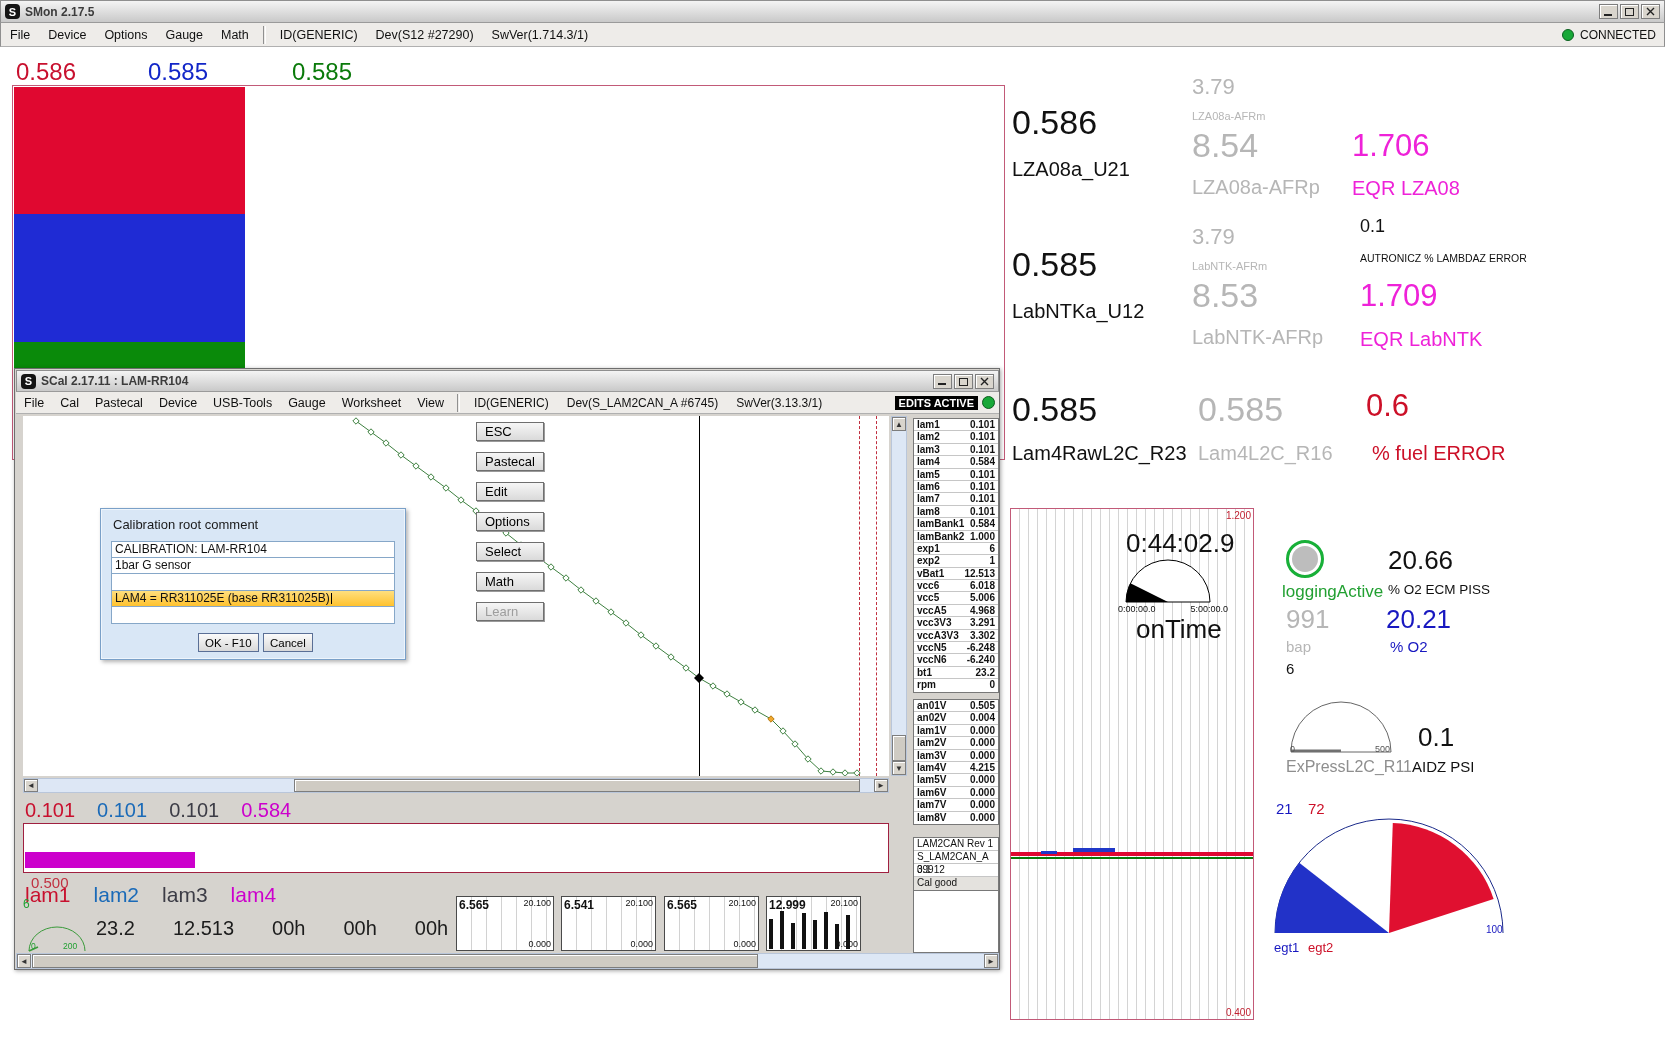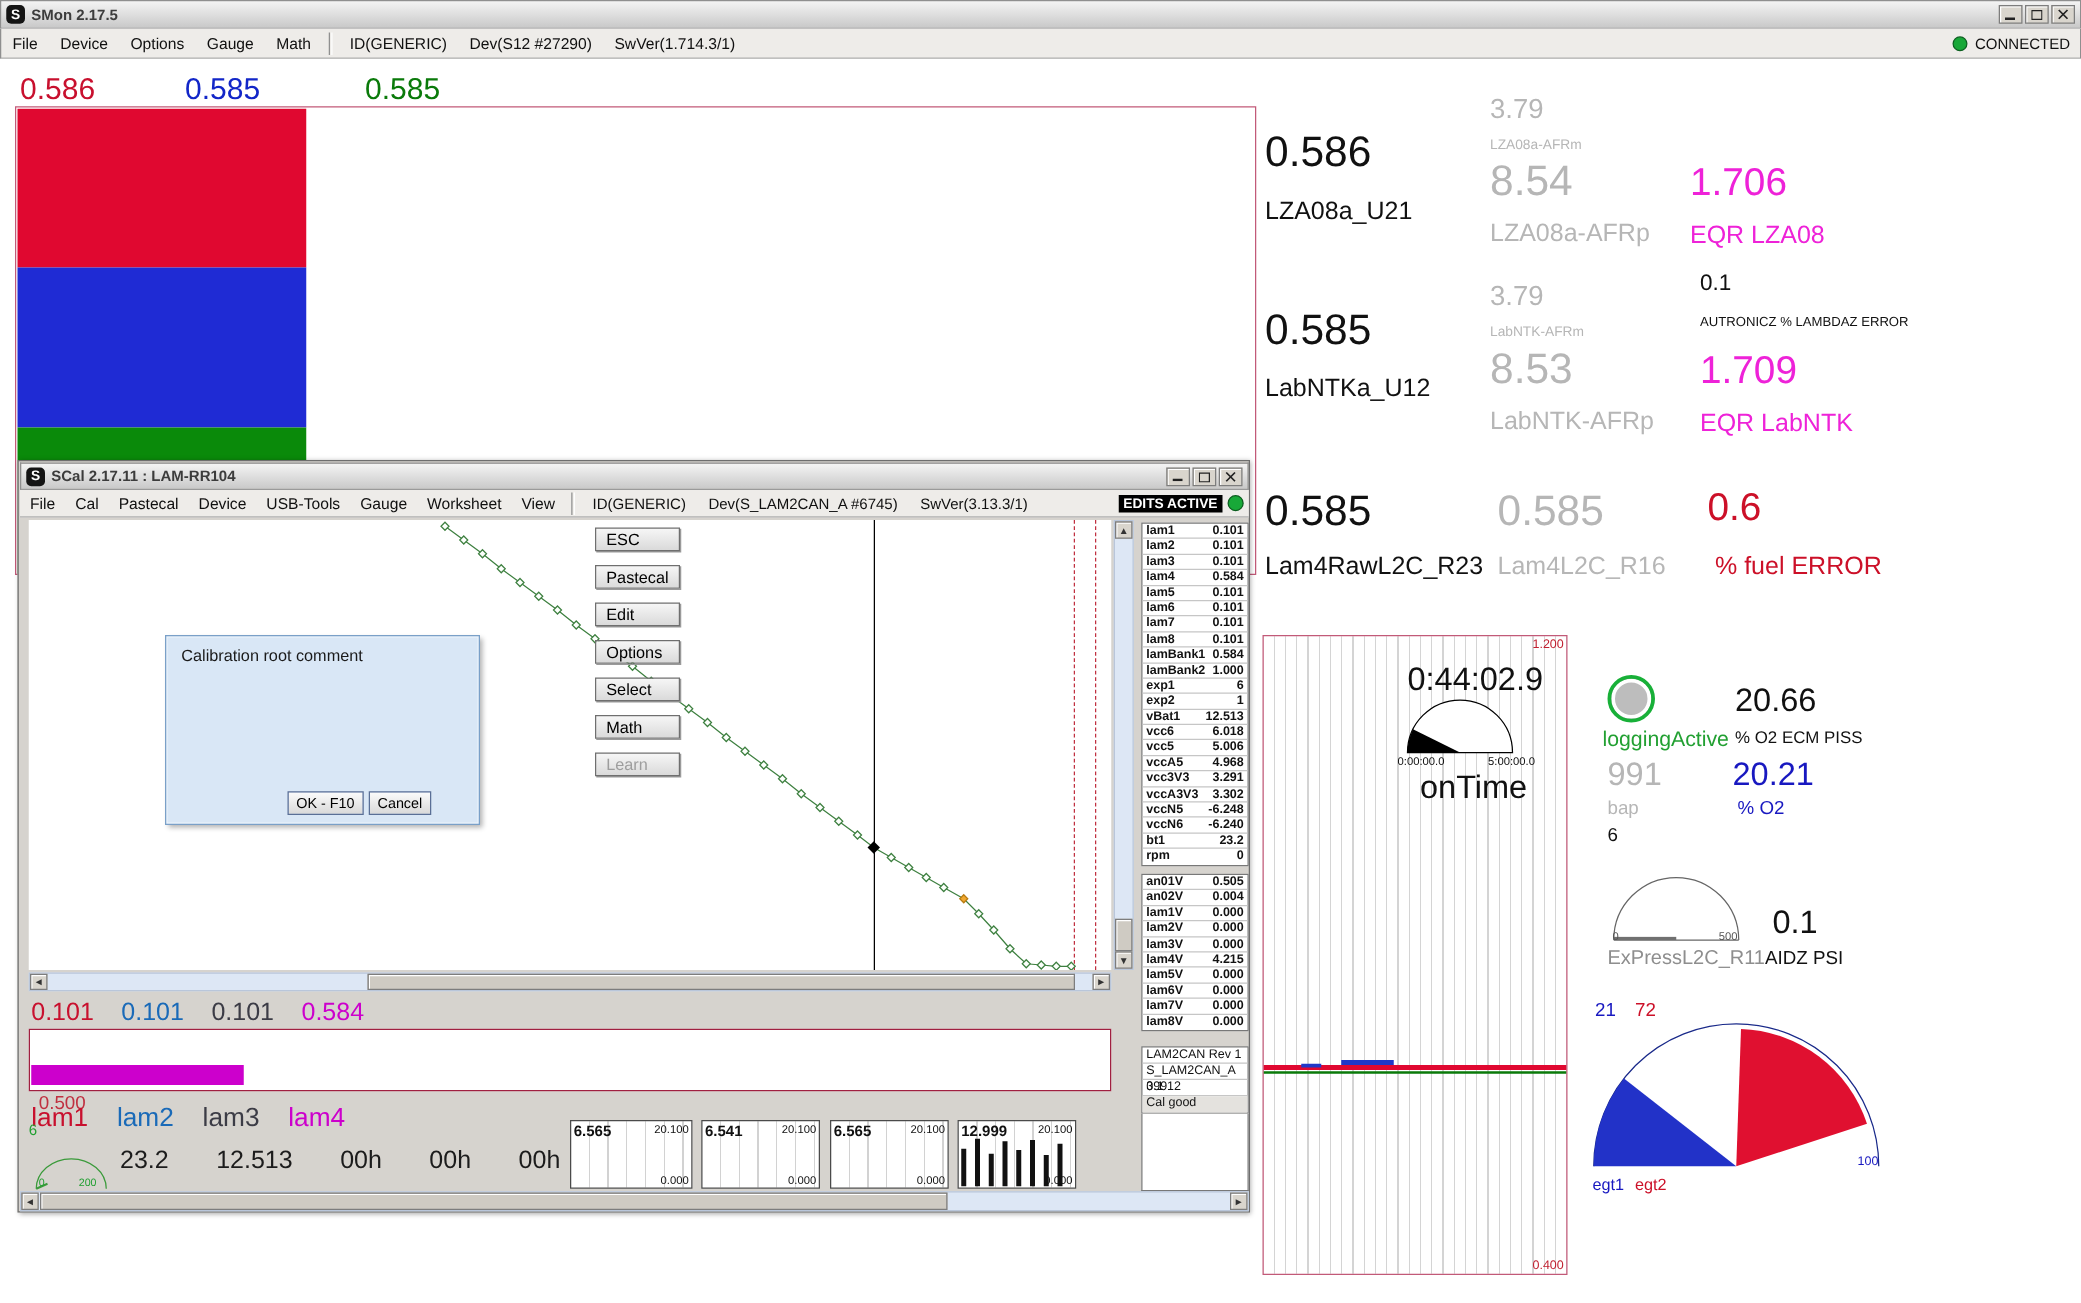--- a/index.html
+++ b/index.html
@@ -79,24 +79,23 @@
 
   
   .tbtn {
     background:linear-gradient(#f6f6f6,#dadada); border:1px solid #6f6f6f;
     box-shadow:1px 1px 0 #9a9a9a; font-size:13px; padding:1px 8px; color:#000; white-space:nowrap;
   }
   .tbtn.disabled { color:#9d9d9d; }
 
   
   #dialog {
-    left:100px; top:508px; width:252px; height:152px;
+    left:100px; top:508px; width:306px; height:152px;
     background:#d9e7f6; border:1px solid #7aa0c8; box-shadow:2px 2px 4px rgba(0,0,0,.3), inset 0 0 0 1px #eef5fc;
     font-size:12px;
-    margin-left:32px;
   }
   .dlg-title { position:absolute; left:12px; top:8px; font-size:13px; color:#1a1a1a; }
   .dlg-fields { position:absolute; left:10px; top:32px; width:284px; }
   .dlg-field { background:#fff; border:1px solid #86a7c8; border-top:none; height:16.5px; line-height:15px; padding:0 3px; white-space:pre; }
   .dlg-field:first-child { border-top:1px solid #86a7c8; }
   .dlg-field.highlight { background:linear-gradient(#ffdf7e,#ffc22e); }
   .dlg-field.highlight::after { content:""; display:inline-block; width:1px; height:11px; background:#000; vertical-align:-2px; margin-left:1px; }
   .dlg-btn {
     position:absolute; height:19px; background:linear-gradient(#fbfbfb,#d9d9d9);
     border:1px solid #5a6f96; font-size:11.5px; padding:1px 6px;
@@ -575,15 +574,22 @@
 
   <div class="sb-track" style="position:absolute;left:1px;top:584px;width:983px;height:16px;">
     <span class="sb-btn" style="position:absolute;left:0;top:0;width:14px;height:14px;">◄</span>
     <span class="sb-thumb" style="position:absolute;left:15px;top:0;width:726px;height:14px;"></span>
     <span class="sb-btn" style="position:absolute;right:0;top:0;width:14px;height:14px;">►</span>
   </div>
 </div>
 
 <div class="abs" id="dialog">
   <div class="dlg-title">Calibration root comment</div>
+  <div class="dlg-fields">
+      <div class="dlg-field">CALIBRATION: LAM-RR104</div>
+      <div class="dlg-field">1bar G sensor</div>
+      <div class="dlg-field"></div>
+      <div class="dlg-field highlight">LAM4 = RR311025E (base RR311025B)</div>
+      <div class="dlg-field"></div>
+    </div>
   <button class="dlg-btn" style="left:97px;top:124px;">OK - F10</button>
   <button class="dlg-btn" style="left:162px;top:124px;">Cancel</button>
 </div>
 
 </body></html>

